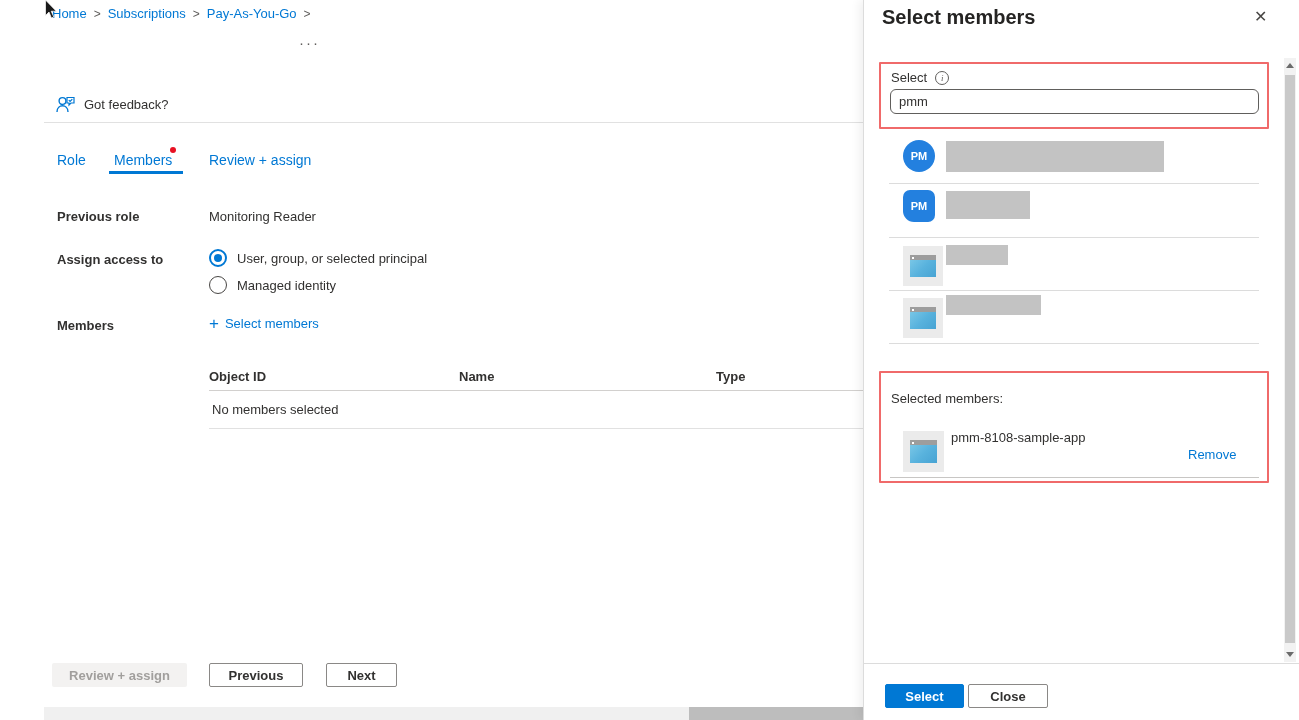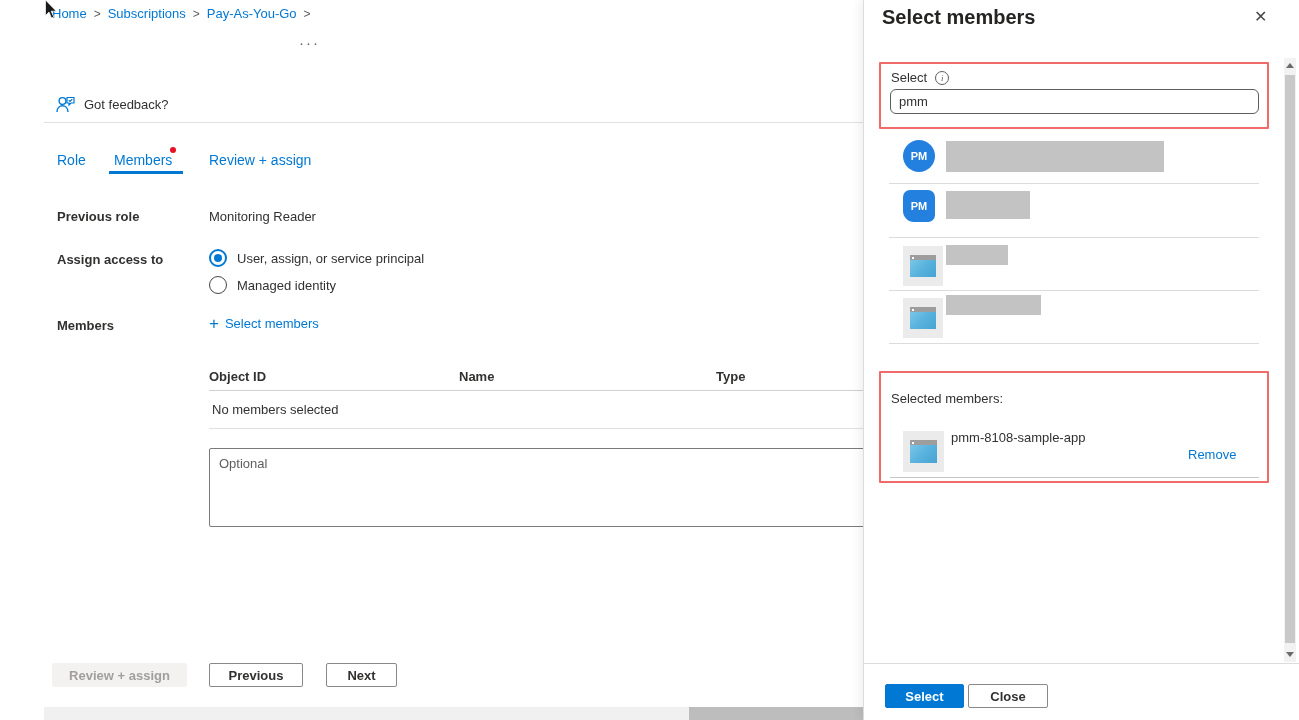--- a/index.html
+++ b/index.html
@@ -154,21 +154,21 @@
   <div id="members-dot" class="abs"></div>
   <div id="members-underline" class="abs"></div>
   <div id="tab-review" class="abs tab">Review + assign</div>
 
   <div id="lbl-selected-role" class="abs field-label">Previous role</div>
   <div id="val-selected-role" class="abs">Monitoring Reader</div>
 
   <div id="lbl-assign" class="abs field-label">Assign access to</div>
   <div id="radio-row-1" class="abs radio-row">
     <span class="radio sel"></span>
-    <span>User, assign, or service principal</span>
+    <span>User, group, or selected principal</span>
   </div>
   <div id="radio-row-2" class="abs radio-row">
     <span class="radio unsel"></span>
     <span>Managed identity</span>
   </div>
 
   <div id="lbl-members" class="abs field-label">Members</div>
   <div id="select-members-link" class="abs">
     <span class="plus">+</span>
     <span>Select members</span>
@@ -178,21 +178,20 @@
     <div class="thead">
       <div class="th c2">Object ID</div>
       <div class="th c1">Name</div>
       <div class="th c3">Type</div>
     </div>
     <div class="trow">
       <span>No members selected</span>
     </div>
   </div>
 
-  <textarea id="description-box" class="abs" placeholder="Optional" style=""></textarea>
 
   <div id="btn-review" class="abs btn">Review + assign</div>
   <div id="btn-previous" class="abs btn">Previous</div>
   <div id="btn-next" class="abs btn">Next</div>
 
   <div id="hscroll-track" class="abs">
     <div id="hscroll-thumb" class="abs"></div>
   </div>
 </div>
 

